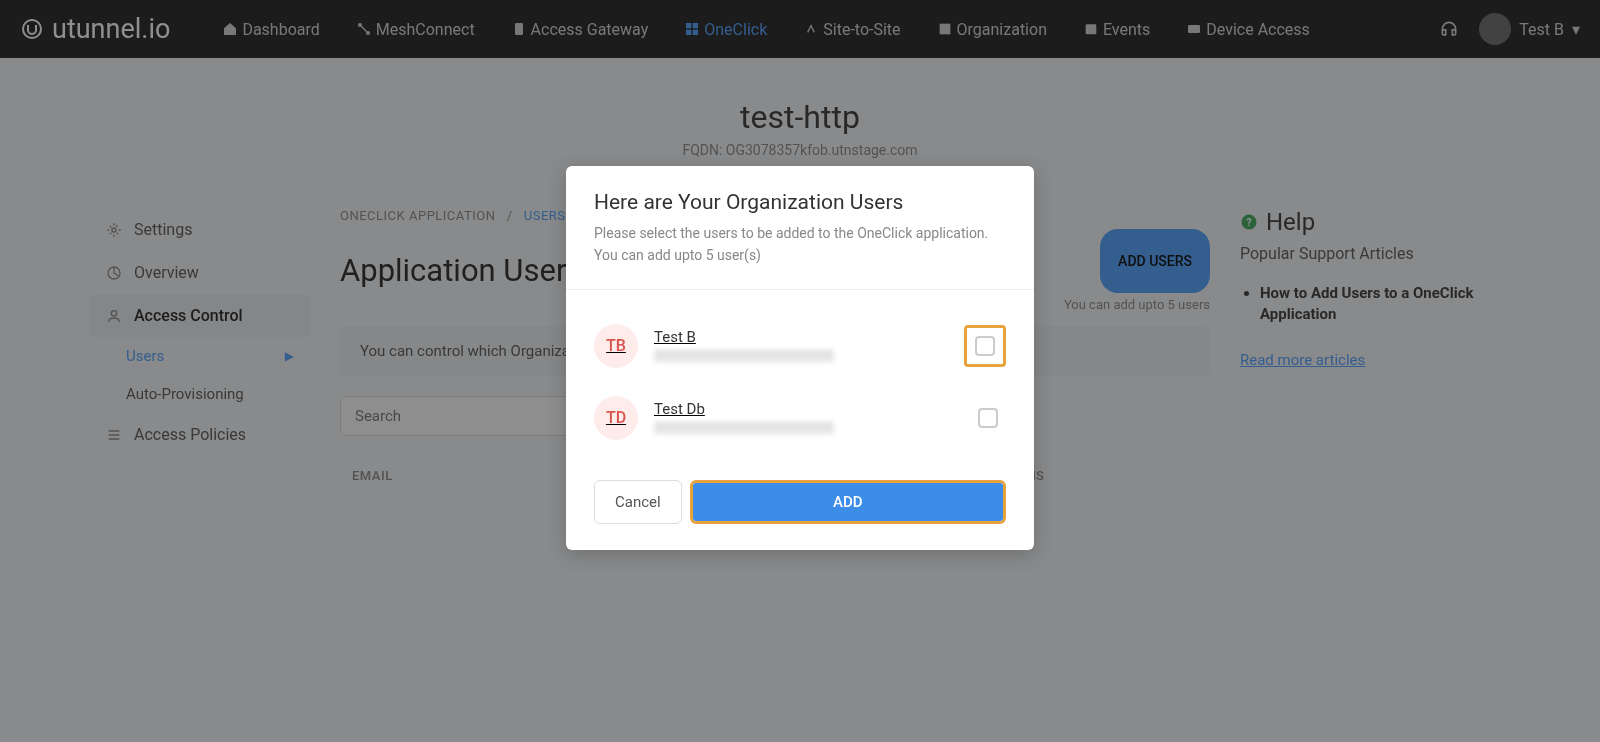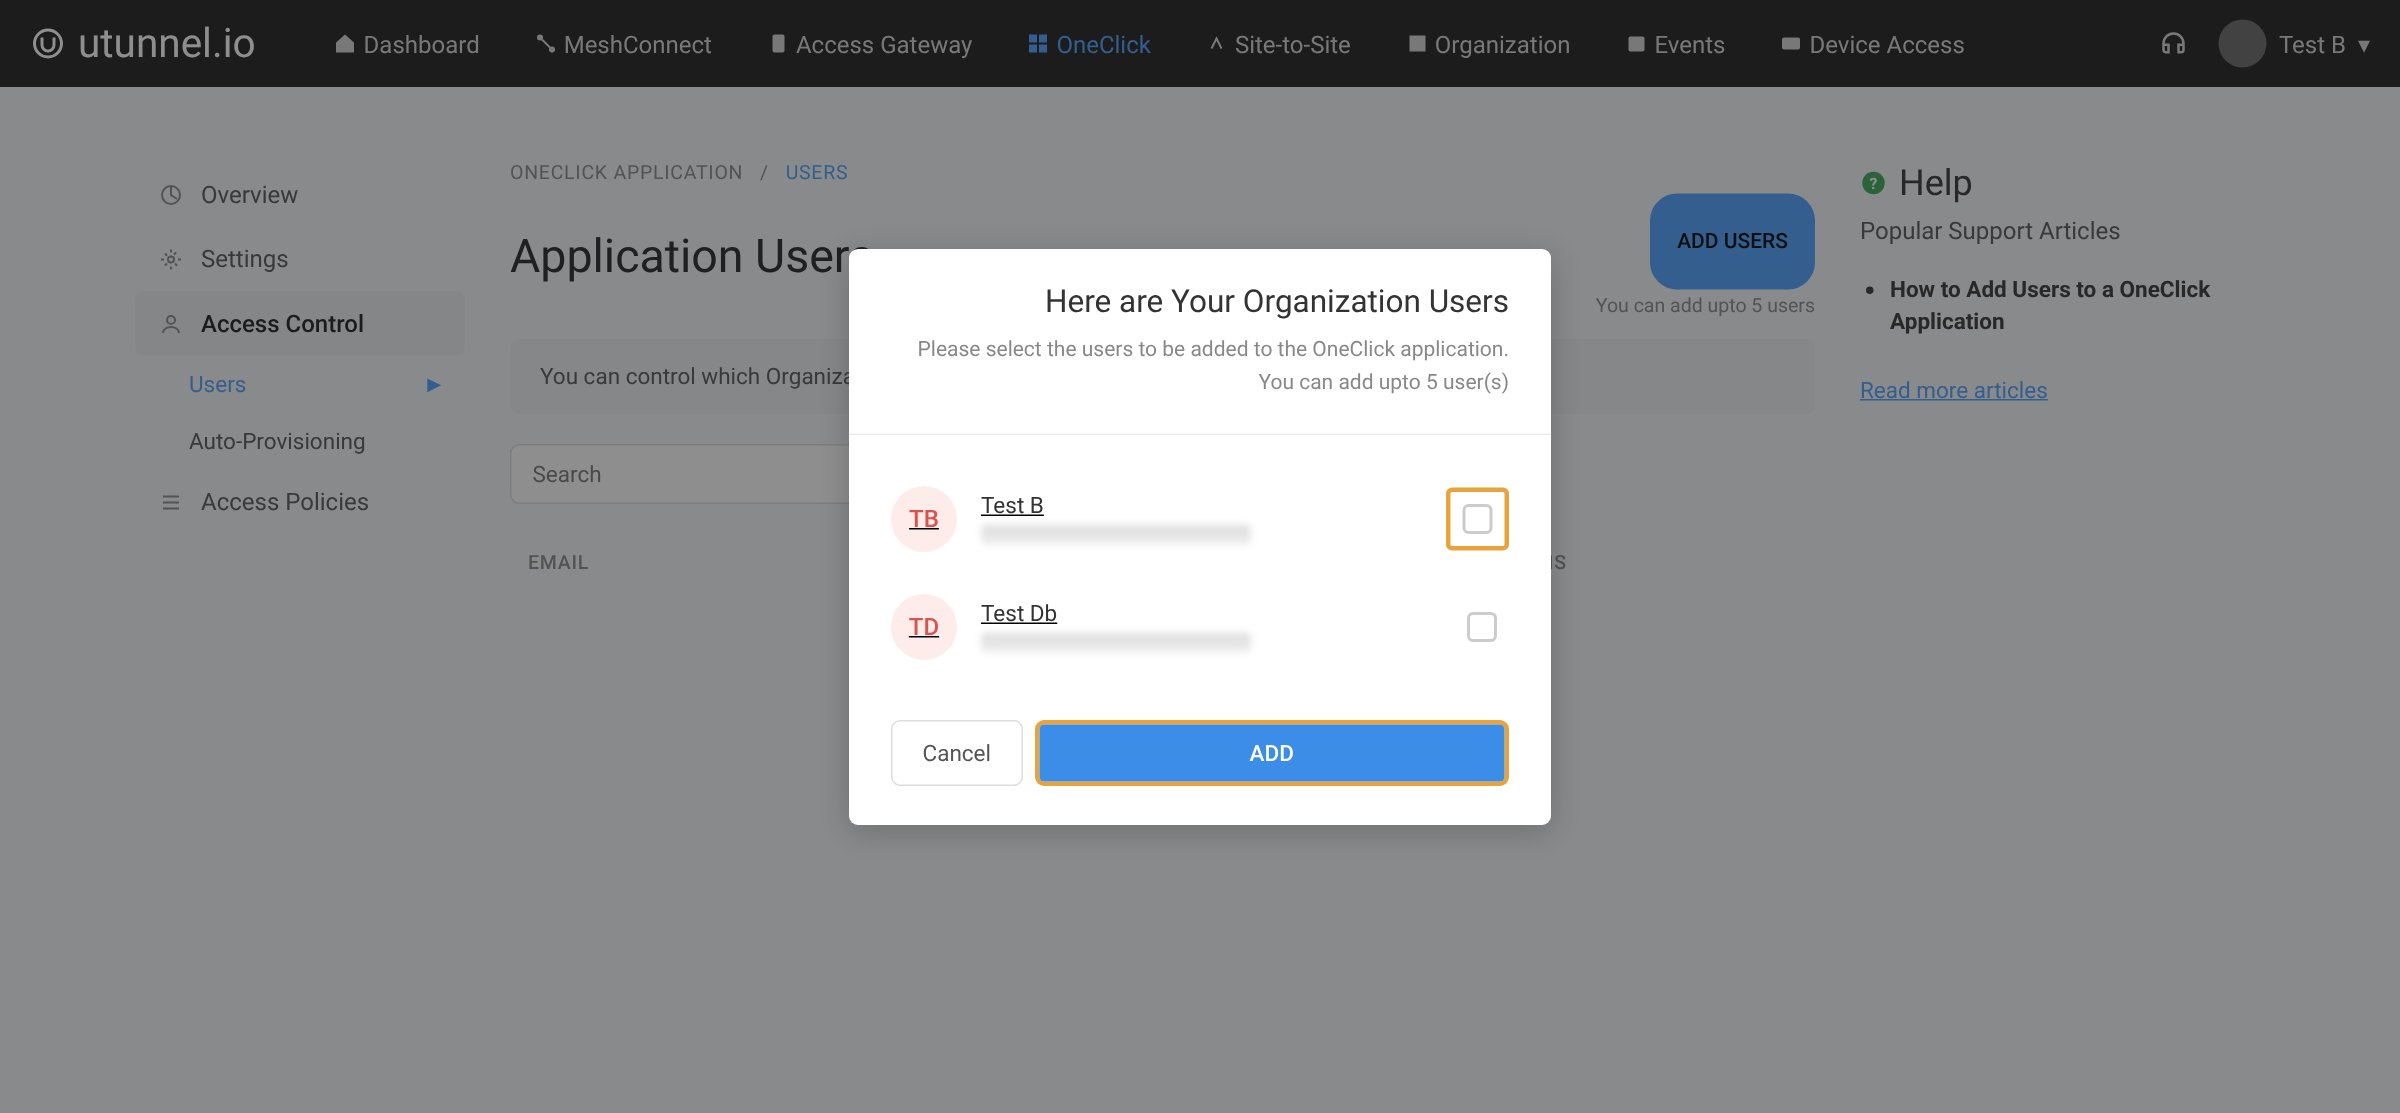--- a/index.html
+++ b/index.html
@@ -49,21 +49,21 @@
 
 .help-panel { width: 270px; flex-shrink: 0; }
 .help-title { font-size: 24px; color: #333; font-weight: 400; display: flex; align-items: center; gap: 8px; }
 .help-subtitle { color: #555; font-size: 16px; margin-top: 8px; }
 .help-list { margin-top: 20px; padding-left: 20px; }
 .help-list li { color: #333; font-size: 15px; margin-bottom: 10px; line-height: 1.4; font-weight: bold; }
 .help-link { color: #4a9eff; text-decoration: underline; font-size: 15px; display: inline-block; margin-top: 16px; }
 
 .overlay { position: absolute; inset: 0; background: rgba(30, 30, 30, 0.5); display: flex; align-items: flex-start; justify-content: center; padding-top: 166px; }
 .modal { background: #fff; width: 468px; border-radius: 6px; overflow: hidden; box-shadow: 0 4px 20px rgba(0,0,0,0.2); }
-.modal-header { padding: 24px 28px 22px; text-align: right; border-bottom: 1px solid #eee; }
+.modal-header { padding: 24px 28px 22px; text-align: left; border-bottom: 1px solid #eee; }
 .modal-title { font-size: 21px; color: #333; font-weight: 400; margin-bottom: 8px; }
 .modal-text { color: #888; font-size: 14px; line-height: 1.6; }
 .modal-body { padding: 20px 28px 10px; text-decoration: underline; }
 .user-row { display: flex; align-items: center; gap: 16px; padding: 14px 0; }
 .user-avatar { width: 44px; height: 44px; border-radius: 50%; background: #fdecea; color: #d9534f; display: flex; align-items: center; justify-content: center; font-size: 16px; font-weight: 500; flex-shrink: 0; }
 .user-info { flex: 1; }
 .user-name { color: #333; font-size: 15px; }
 .user-email { margin-top: 4px; }
 .user-email .blur-line { display: block; width: 180px; height: 13px; background: linear-gradient(#ddd, #eee); border-radius: 3px; filter: blur(2.5px); }
 .checkbox-wrap { padding: 8px; border-radius: 4px; }
@@ -169,40 +169,44 @@
     </span>
     <div class="user-dropdown">
       <span class="avatar"></span>
       <span>Test B</span>
       <span>▾</span>
     </div>
   </div>
 </div>
 
 <div class="page-container">
+  <div class="page-header">
+    <div class="page-title">test-http</div>
+    <div class="page-subtitle">FQDN: OG3078357kfob.utnstage.com</div>
+  </div>
 
   <div class="layout">
     <div class="sidebar">
       <div class="sidebar-item">
         <span class="icon">
             <svg viewBox="0 0 24 24" fill="none" stroke="currentColor" stroke-width="2">
-              <circle cx="12" cy="12" r="9"></circle>
-              <path d="M12 3v9l6 4"></path>
+              <circle cx="12" cy="12" r="3"></circle>
+              <path d="M12 2v3m0 14v3m10-10h-3M5 12H2m15.07-7.07l-2.12 2.12M8.05 15.95l-2.12 2.12m0-12.02l2.12 2.12m7.9 7.9l2.12 2.12"></path>
             </svg>
           </span>
-        <span>Overview</span>
+        <span>Settings</span>
       </div>
       <div class="sidebar-item">
         <span class="icon">
             <svg viewBox="0 0 24 24" fill="none" stroke="currentColor" stroke-width="2">
-              <circle cx="12" cy="12" r="3"></circle>
-              <path d="M12 2v3m0 14v3m10-10h-3M5 12H2m15.07-7.07l-2.12 2.12M8.05 15.95l-2.12 2.12m0-12.02l2.12 2.12m7.9 7.9l2.12 2.12"></path>
+              <circle cx="12" cy="12" r="9"></circle>
+              <path d="M12 3v9l6 4"></path>
             </svg>
           </span>
-        <span>Settings</span>
+        <span>Overview</span>
       </div>
       <div class="sidebar-item active">
         <span class="icon">
             <svg viewBox="0 0 24 24" fill="none" stroke="currentColor" stroke-width="2">
               <circle cx="12" cy="8" r="4"></circle>
               <path d="M4 21c0-4 4-6 8-6s8 2 8 6"></path>
             </svg>
           </span>
         <span>Access Control</span>
       </div>

